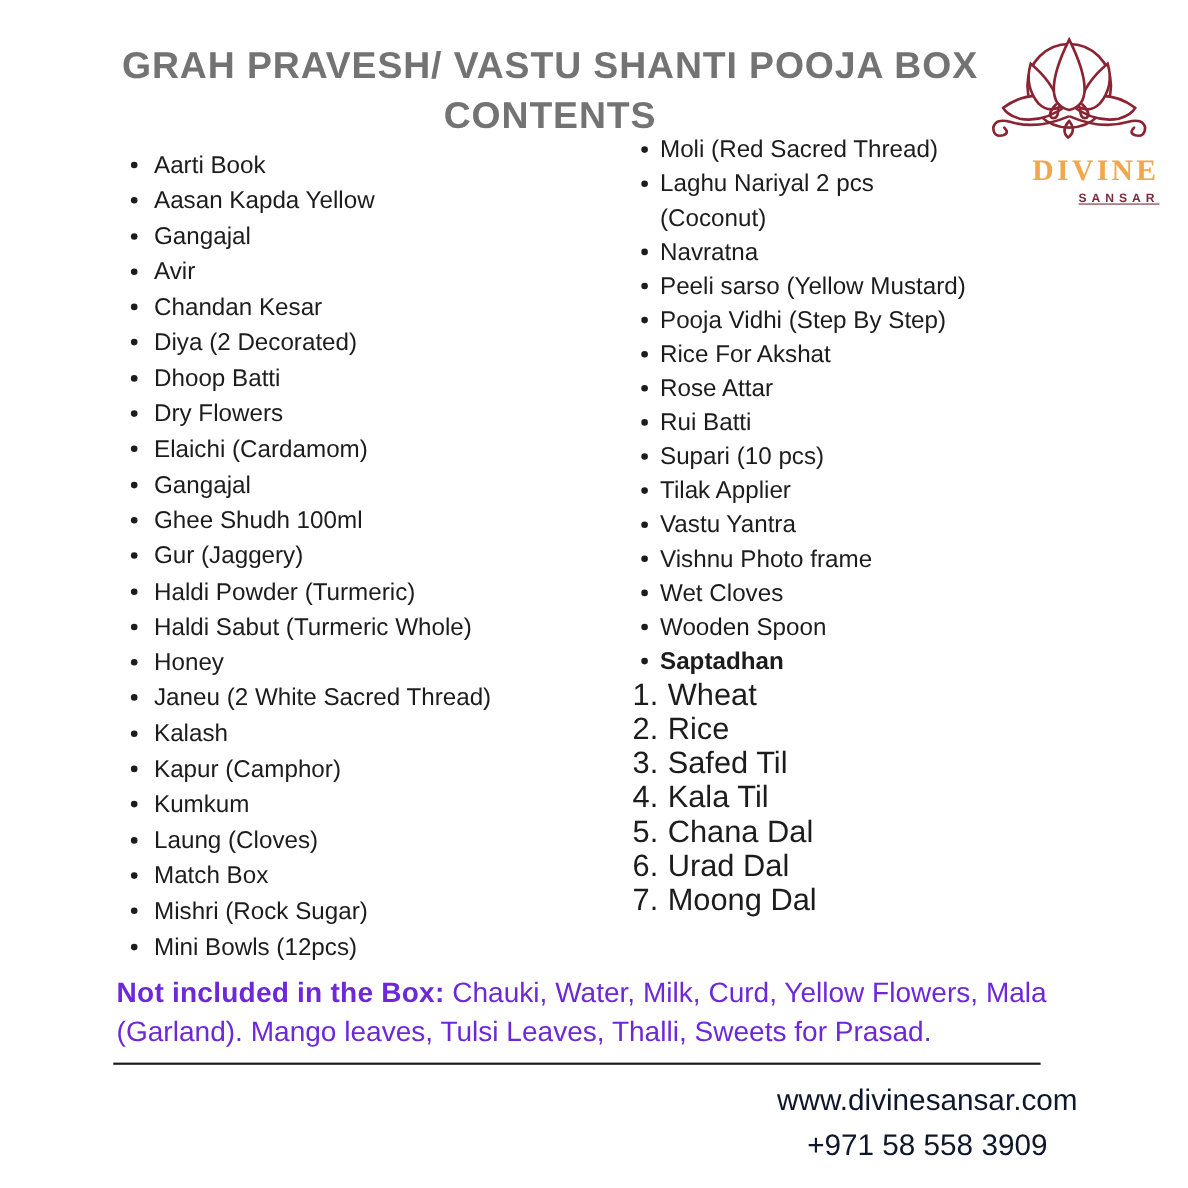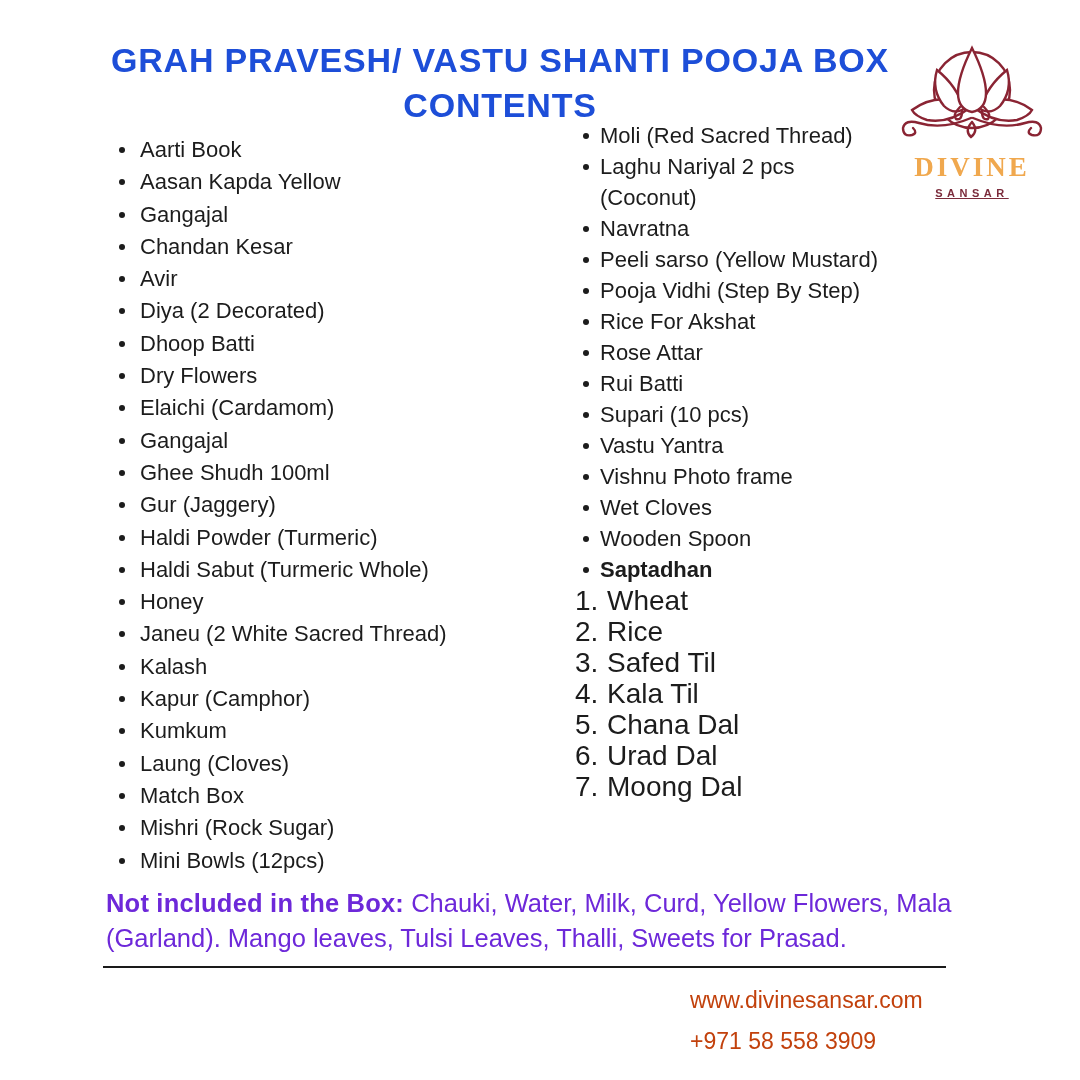--- a/index.html
+++ b/index.html
@@ -17,29 +17,29 @@
   
   .title {
     position: absolute;
     left: 40px; top: 38px;
     width: 920px;
     text-align: center;
     font-size: 34px;
     font-weight: 700;
     letter-spacing: 0.8px;
     line-height: 45px;
-    color: #1d4ed8;
+    color: #737373;
   }
 
   
   .logo {
     position: absolute;
-    left: 890px; top: 38px;
+    left: 890px; top: 26px;
     width: 164px;
-    text-align: center;
+    text-align: right;
   }
   .logo svg { display: block; margin: 0 auto; }
   .logo .brand {
     margin-top: 2px;
     font-family: "Liberation Serif", serif;
     font-weight: 700;
     font-size: 27px;
     letter-spacing: 3px;
   }
   .logo .subbrand {
@@ -114,23 +114,24 @@
     left: 103px; top: 966px;
     width: 843px;
     border-top: 2px solid #1a1a1a;
   }
 
   
   .contact {
     position: absolute;
     left: 690px; top: 980px;
     width: 306px;
-    font-size: 23px;
+    text-align: center;
+    font-size: 27px;
     line-height: 40.5px;
-    color: #c2410c;
+    color: #0f172a;
   }
 </style>
 </head>
 <body>
 
 <div class="canvas">
 
   <div class="title">
     <span style="display:block">GRAH PRAVESH/ VASTU SHANTI POOJA BOX</span>
     <span style="display:block">CONTENTS</span>
@@ -154,22 +155,22 @@
     </svg>
     <div class="brand" style="color:#f0a84e">DIVINE</div>
     <div class="subbrand" style="color:#7b2b3b">SANSAR</div>
   </div>
 
   <ul class="list col-left">
 
   <li class="bullet-item">Aarti Book</li>
       <li class="bullet-item">Aasan Kapda Yellow</li>
       <li class="bullet-item">Gangajal</li>
+      <li class="bullet-item">Avir</li>
       <li class="bullet-item">Chandan Kesar</li>
-      <li class="bullet-item">Avir</li>
       <li class="bullet-item">Diya (2 Decorated)</li>
       <li class="bullet-item">Dhoop Batti</li>
       <li class="bullet-item">Dry Flowers</li>
       <li class="bullet-item">Elaichi (Cardamom)</li>
       <li class="bullet-item">Gangajal</li>
       <li class="bullet-item">Ghee Shudh 100ml</li>
       <li class="bullet-item">Gur (Jaggery)</li>
       <li class="bullet-item">Haldi Powder (Turmeric)</li>
       <li class="bullet-item">Haldi Sabut (Turmeric Whole)</li>
       <li class="bullet-item">Honey</li>
@@ -188,20 +189,21 @@
 
     <li class="bullet-item">Moli (Red Sacred Thread)</li>
         <li class="bullet-item">Laghu Nariyal 2 pcs (Coconut)</li>
         <li class="bullet-item">Navratna</li>
         <li class="bullet-item">Peeli sarso (Yellow Mustard)</li>
         <li class="bullet-item">Pooja Vidhi (Step By Step)</li>
         <li class="bullet-item">Rice For Akshat</li>
         <li class="bullet-item">Rose Attar</li>
         <li class="bullet-item">Rui Batti</li>
         <li class="bullet-item">Supari (10 pcs)</li>
+        <li class="bullet-item">Tilak Applier</li>
         <li class="bullet-item">Vastu Yantra</li>
         <li class="bullet-item">Vishnu Photo frame</li>
         <li class="bullet-item">Wet Cloves</li>
         <li class="bullet-item">Wooden Spoon</li>
       </ul>
     <div class="bullet-item bold">Saptadhan</div>
     <ol class="numbered">
 
     <li>Wheat</li>
         <li>Rice</li>

